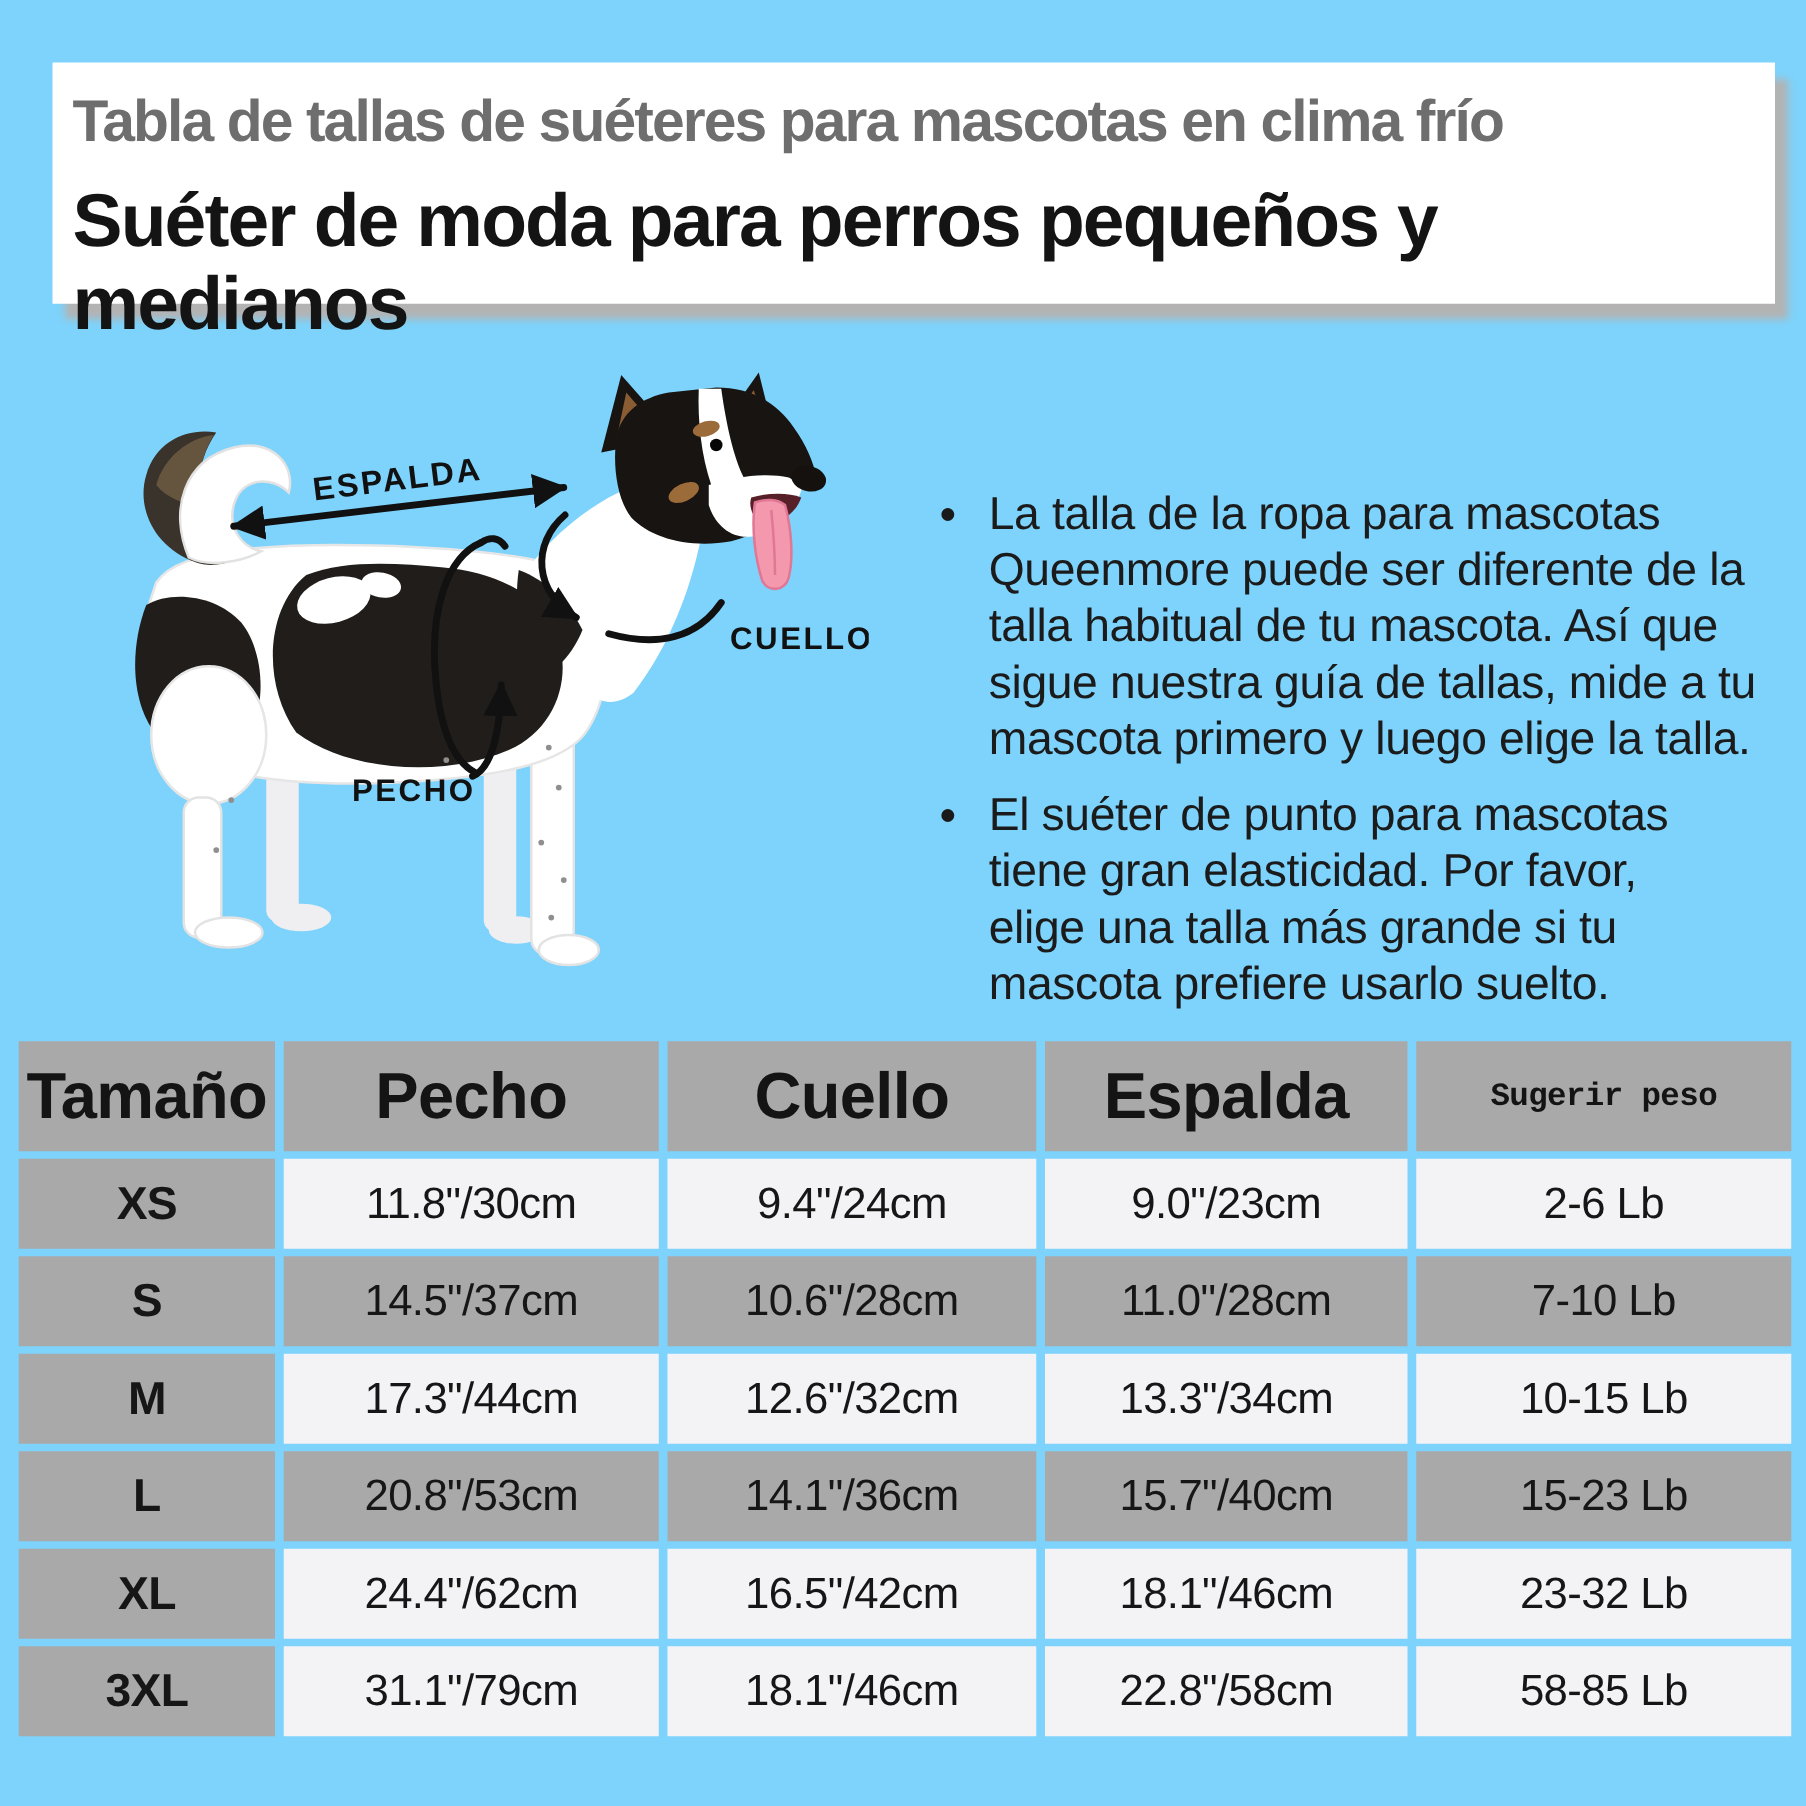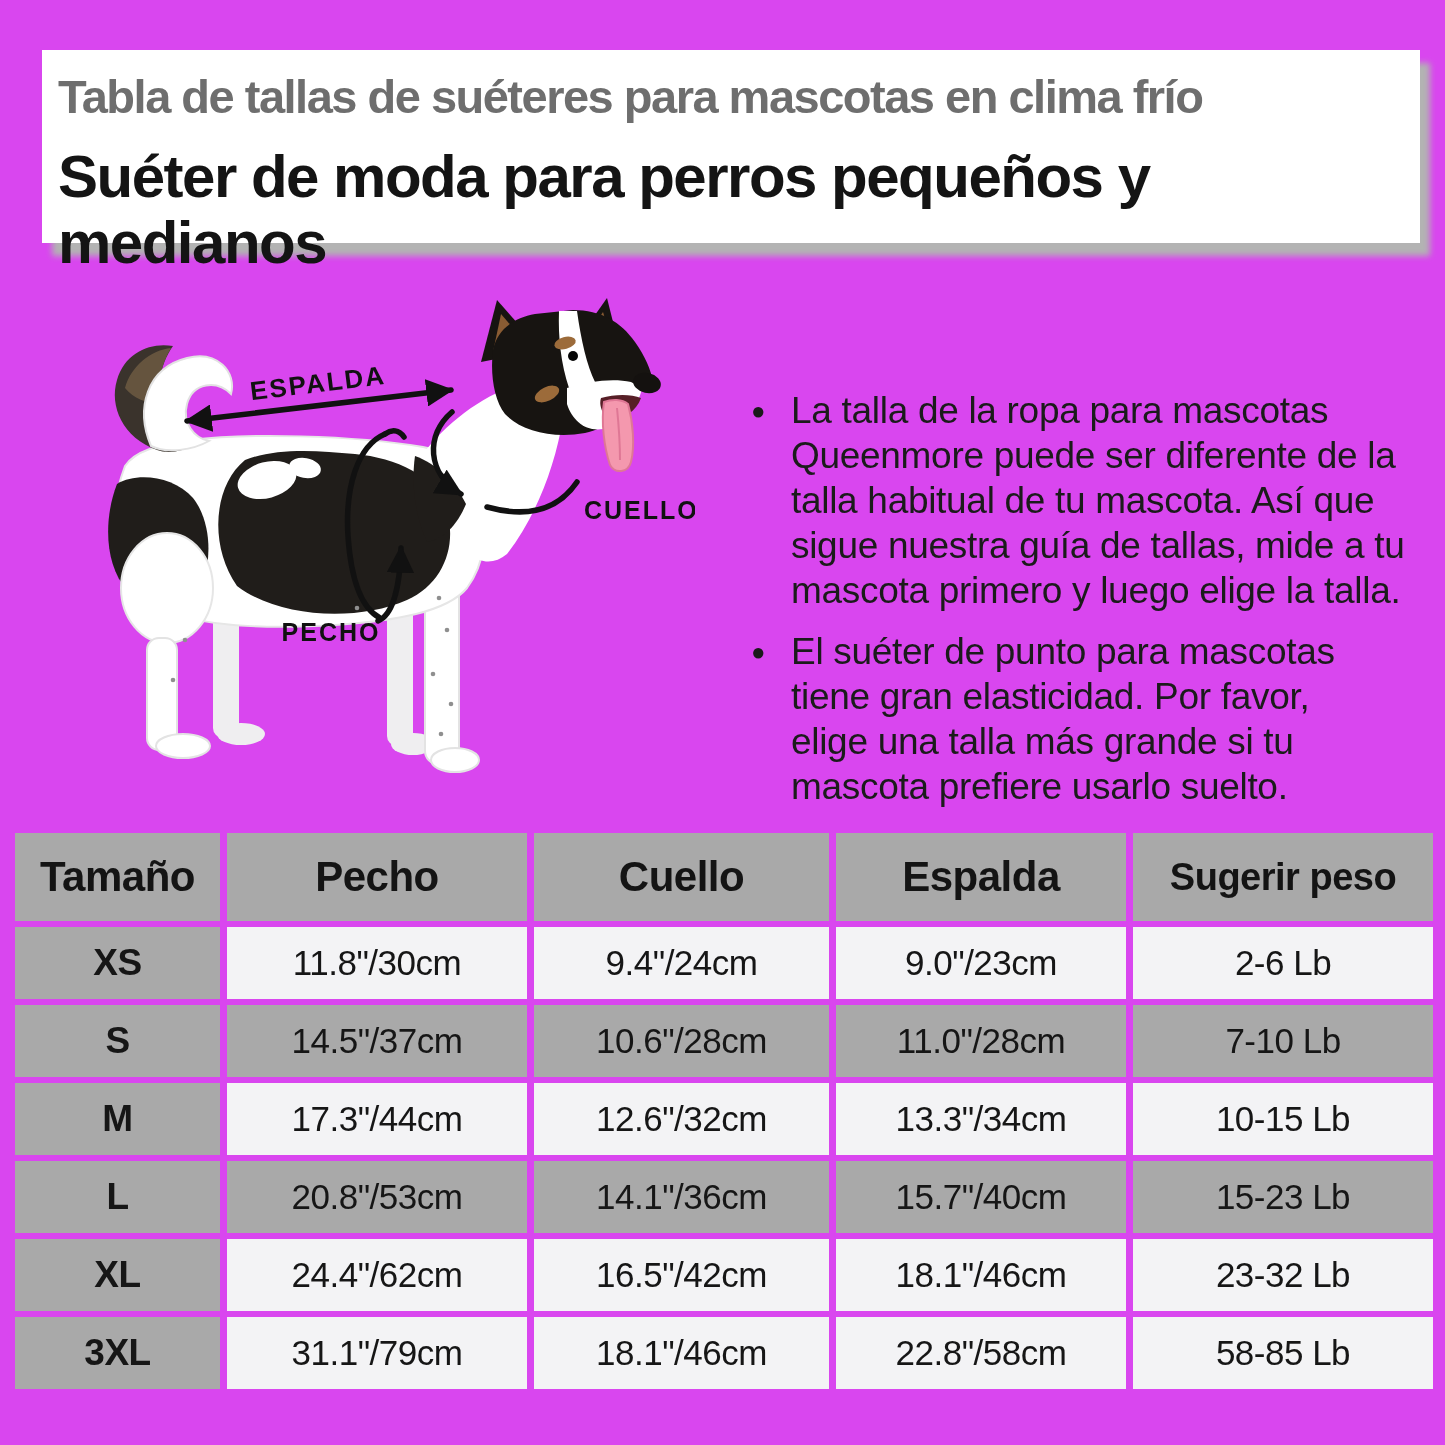--- a/index.html
+++ b/index.html
@@ -1,17 +1,17 @@
 <!DOCTYPE html>
 <html><head>
 <meta charset="utf-8">
 <style>
   html,body { margin:0; padding:0; background:#ffffff; }
   .page {
-    position:relative; width:1445px; height:1445px; background:#d946ef;
+    position:relative; width:1445px; height:1445px; background:#7dd3fc;
     font-family:"Liberation Sans", sans-serif; overflow:hidden;
   }
   
   .hero {
     position:absolute; left:42px; top:50px; width:1378px; height:193px;
     background:#ffffff; box-shadow:10px 13px 6px #b3b3b3;
   }
   .hero h1 {
     margin:20px 0 0 16px; font-size:47px; font-weight:bold;
     letter-spacing:-1.5px; color:#6e6e6e; line-height:1.15;
@@ -31,24 +31,24 @@
     margin:0; font-size:37px; line-height:45px; color:#1b1b1b;
     white-space:pre-line; letter-spacing:-0.3px;
   }
   
   .size-table {
     position:absolute; left:8px; top:827px; width:1432px;
     border-collapse:separate; border-spacing:7px 6px; table-layout:fixed;
   }
   .size-table th, .size-table td { text-align:center; vertical-align:middle; padding:0; }
   .size-table thead th {
-    background:#a9a9a9; height:88px; font-size:42px; font-weight:bold;
+    background:#a9a9a9; height:88px; font-size:52px; font-weight:bold;
     color:#141414; letter-spacing:-0.5px;
   }
-  .size-table thead th.small { font-size:38px; }
+  .size-table thead th.small { font-size:26px;font-family:Liberation Mono, monospace; }
   .size-table tbody td { height:72px; font-size:35px; color:#161616; letter-spacing:-0.5px; }
   .size-table tbody td.size { background:#a9a9a9; font-weight:bold; font-size:37px; }
   .size-table tbody tr.light td:not(.size) { background:#f3f3f5; }
   .size-table tbody tr.gray  td:not(.size) { background:#a9a9a9; }
 </style>
 </head>
 <body>
 
 <div class="page">
 

